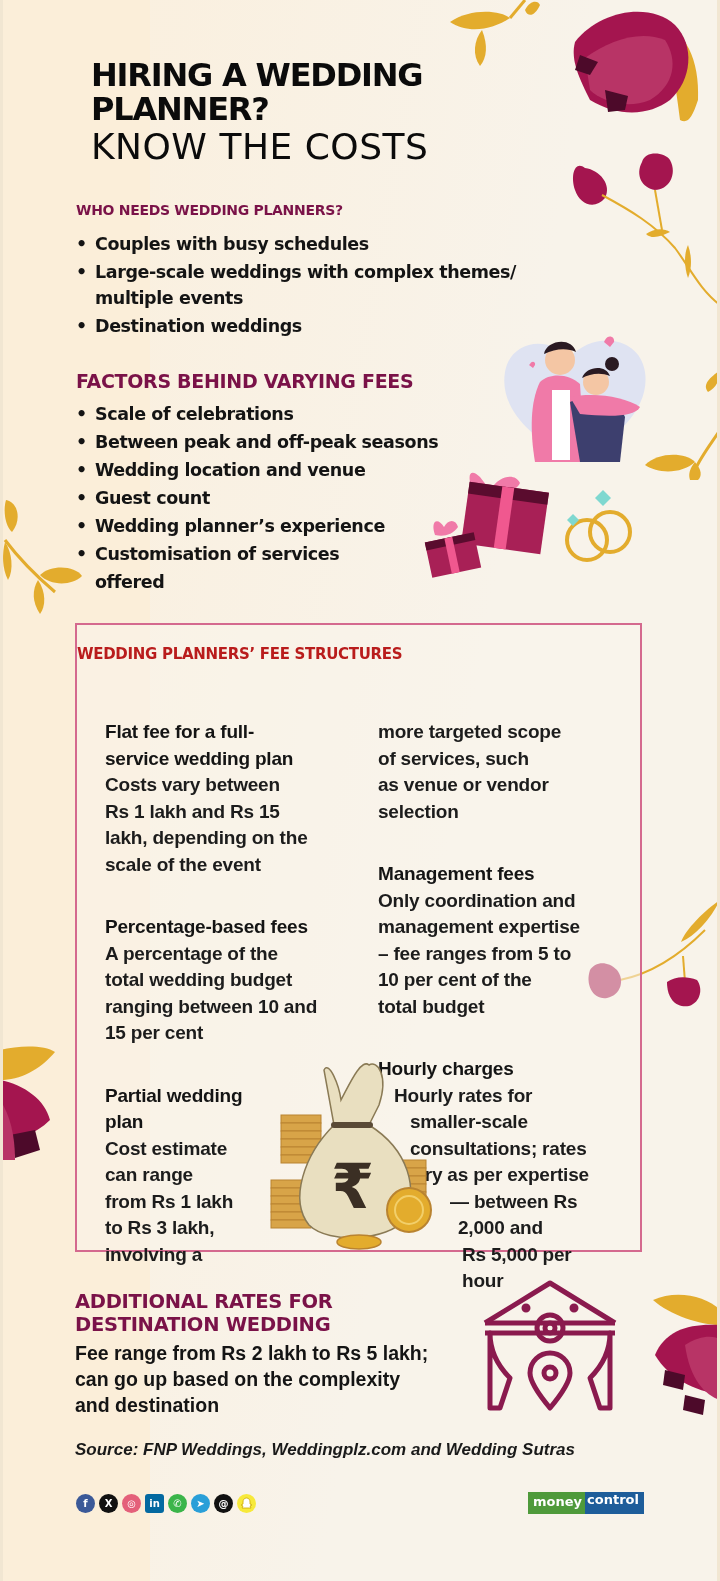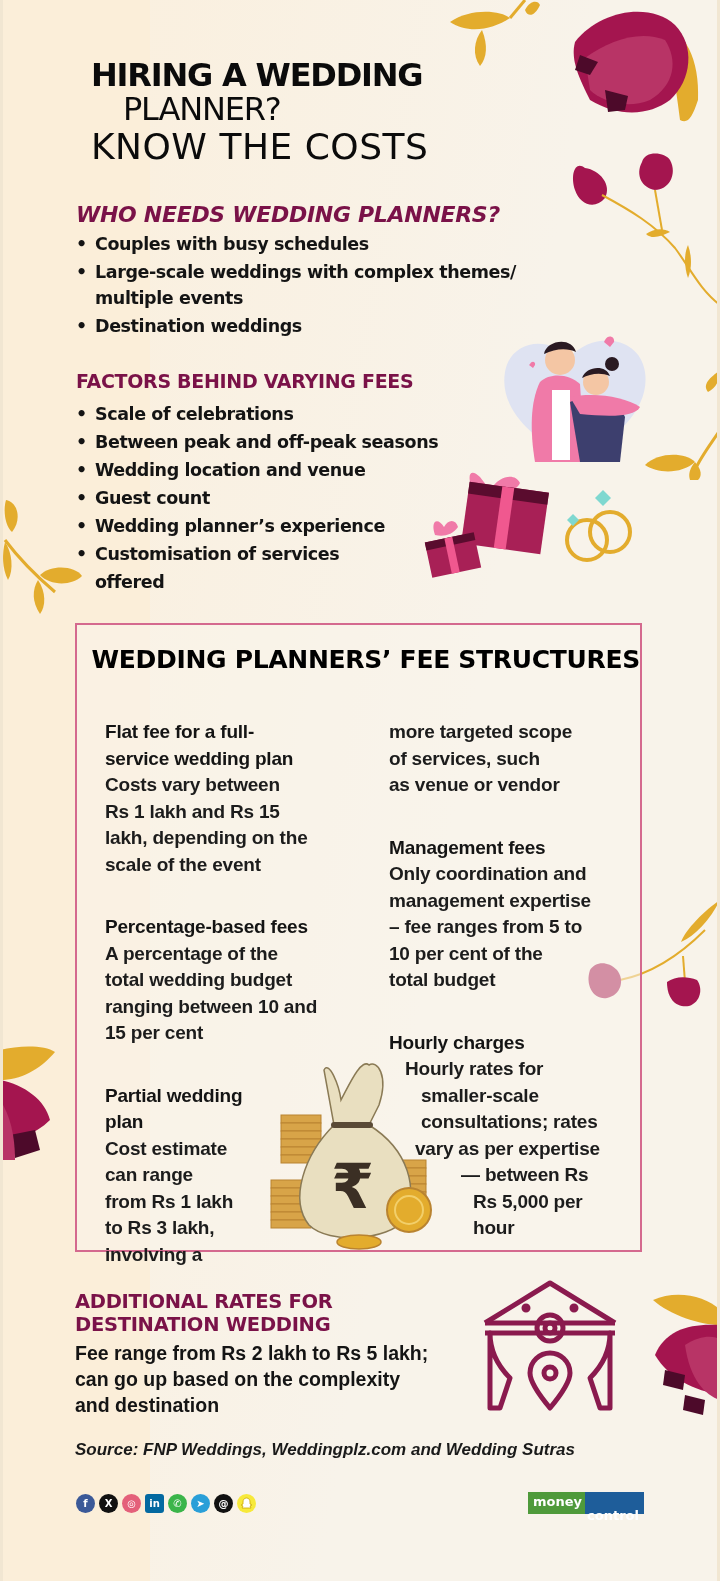--- a/index.html
+++ b/index.html
@@ -25,21 +25,21 @@
     pointer-events: none;
   }
   .abs { position: absolute; }
 
   .title {
     position: absolute; left: 91px; top: 58px; width: 440px;
     font-family: "DejaVu Sans", sans-serif;
     color: #0b0b0b; line-height: 34px;
   }
   .title .l1 { font-size: 32px; font-weight: bold; letter-spacing: -1.2px; display:block; }
-  .title .l2 { font-size: 32px; font-weight: normal; letter-spacing: -1.2px; display:block;margin-left:32px; }
+  .title .l2 { font-size: 32px; font-weight: bold; letter-spacing: -1.2px; display:block; }
   .title .l3 { font-size: 36px; font-weight: normal; letter-spacing: 0.5px; display:block; margin-top: 4px; }
 
   .section-head {
     position: absolute; font-weight: bold; color: #7a1248;
     font-family: "DejaVu Sans", sans-serif; letter-spacing: -0.3px;
   }
   .bullets { position: absolute; list-style: none; }
   .bullets li {
     font-family: "DejaVu Sans", sans-serif; font-weight: bold;
     font-size: 17.5px; line-height: 28px; padding-left: 19px; position: relative;
@@ -47,22 +47,22 @@
   }
   .bullets li::before {
     content: "•"; position: absolute; left: 0; top: 0;
   }
 
   .fee-box {
     position: absolute; left: 75px; top: 623px; width: 567px; height: 629px;
     border: 2px solid #d4698e; background: rgba(249,244,235,0.55);
   }
   .fee-title {
-    position: absolute; left: 0; top: 20px; width: 100%; text-align: right;
-    font-weight: bold; color: #000000; font-size: 25px; letter-spacing: -0.3px;
+    position: absolute; left: 0; top: 20px; width: 100%; text-align: left;
+    font-weight: bold; color: #b91c1c; font-size: 15px; letter-spacing: -0.3px;
   }
   .col-text {
     position: absolute; font-family: "Liberation Sans", sans-serif;
     font-size: 19px; line-height: 26.5px; color: #141414; letter-spacing: -0.2px;
   }
   .col-text .hd { font-weight: bold; display: block; }
   .col-text .bd { font-weight: bold; display: block; color: #1c1c1c; }
   .col-text .blk { display: block; margin-bottom: 14px; margin-top: 36px; }
 
   .dest-head {
@@ -83,21 +83,21 @@
   .soc {
     width: 19px; height: 19px; border-radius: 50%;
     display: flex; align-items: center; justify-content: center;
     color: #fff; font-family: "DejaVu Sans", sans-serif; font-weight: bold; font-size: 10px;
   }
   .mc-logo {
     position: absolute; left: 528px; top: 1492px; height: 22px; display: flex;
     font-family: "DejaVu Sans", sans-serif; font-weight: bold; font-size: 13px; justify-content: space-between;
   }
   .mc-logo .money { background: #4f9a3b; color: #fff; padding: 2px 3px 0 5px; }
-  .mc-logo .control { background: #1e5d9a; color: #fff; padding: 16px 5px 0 2px; }
+  .mc-logo .control { background: #1e5d9a; color: #fff; padding: 0 5px 0 2px; }
 </style>
 </head>
 <body>
 
 <div class="bg-left"></div>
 <div class="bg-diag"></div>
 
 <svg class="abs" style="left:430px;top:0" width="290" height="330" viewBox="0 0 290 330">
 
   <path d="M20,22 C40,8 70,10 80,18 C62,30 38,34 20,22Z" fill="#e3ac2d"></path>
@@ -191,21 +191,21 @@
 </svg>
 
 <div class="frame-edge"></div>
 
 <div class="title">
   <span class="l1">HIRING A WEDDING</span>
   <span class="l2">PLANNER?</span>
   <span class="l3">KNOW THE COSTS</span>
 </div>
 
-<div class="section-head" style="left:76px;top:202px;font-size:22px;font-style:italic;">WHO NEEDS WEDDING PLANNERS?</div>
+<div class="section-head" style="left:76px;top:202px;font-size:14px;">WHO NEEDS WEDDING PLANNERS?</div>
 <ul class="bullets" style="left:76px;top:230px;width:470px;">
   <li>Couples with busy schedules</li>
   <li>Large-scale weddings with complex themes/</li>
   <li class="cont" style="margin-top:-2px">multiple events</li>
   <li>Destination weddings</li>
 </ul>
 
 <div class="section-head" style="left:76px;top:370px;font-size:19px;">FACTORS BEHIND VARYING FEES</div>
 <ul class="bullets" style="left:76px;top:400px;width:400px;">
   <li>Scale of celebrations</li>
@@ -240,41 +240,43 @@
       <span class="hd">Partial wedding</span>
       <span class="hd">plan</span>
       <span class="bd">Cost estimate</span>
       <span class="bd">can range</span>
       <span class="bd">from Rs 1 lakh</span>
       <span class="bd">to Rs 3 lakh,</span>
       <span class="bd">involving a</span>
     </div>
   </div>
 
-  <div class="col-text" style="left:312px;top:58px;width:260px;">
+  <div class="col-text" style="left:301px;top:58px;width:260px;">
     <div class="blk" style="margin-bottom:20px">
       <span class="bd">more targeted scope</span>
       <span class="bd">of services, such</span>
       <span class="bd">as venue or vendor</span>
+      <span class="bd">selection</span>
     </div>
     <div class="blk" style="margin-bottom:20px">
       <span class="hd">Management fees</span>
       <span class="bd">Only coordination and</span>
       <span class="bd">management expertise</span>
       <span class="bd">– fee ranges from 5 to</span>
       <span class="bd">10 per cent of the</span>
       <span class="bd">total budget</span>
     </div>
     <div class="blk">
       <span class="hd">Hourly charges</span>
       <span class="bd" style="padding-left:16px">Hourly rates for</span>
       <span class="bd" style="padding-left:32px">smaller-scale</span>
       <span class="bd" style="padding-left:32px">consultations; rates</span>
       <span class="bd" style="padding-left:26px">vary as per expertise</span>
       <span class="bd" style="padding-left:72px">— between Rs</span>
+      <span class="bd" style="padding-left:80px">2,000 and</span>
       <span class="bd" style="padding-left:84px">Rs 5,000 per</span>
       <span class="bd" style="padding-left:84px">hour</span>
     </div>
   </div>
 
   <svg class="abs" style="left:192px;top:425px" width="170" height="200" viewBox="0 0 170 200">
 
     <g fill="#d8a448" stroke="#b98330" stroke-width="1">
       <rect x="12" y="65" width="40" height="8"></rect>
         <rect x="12" y="73" width="40" height="8"></rect>

